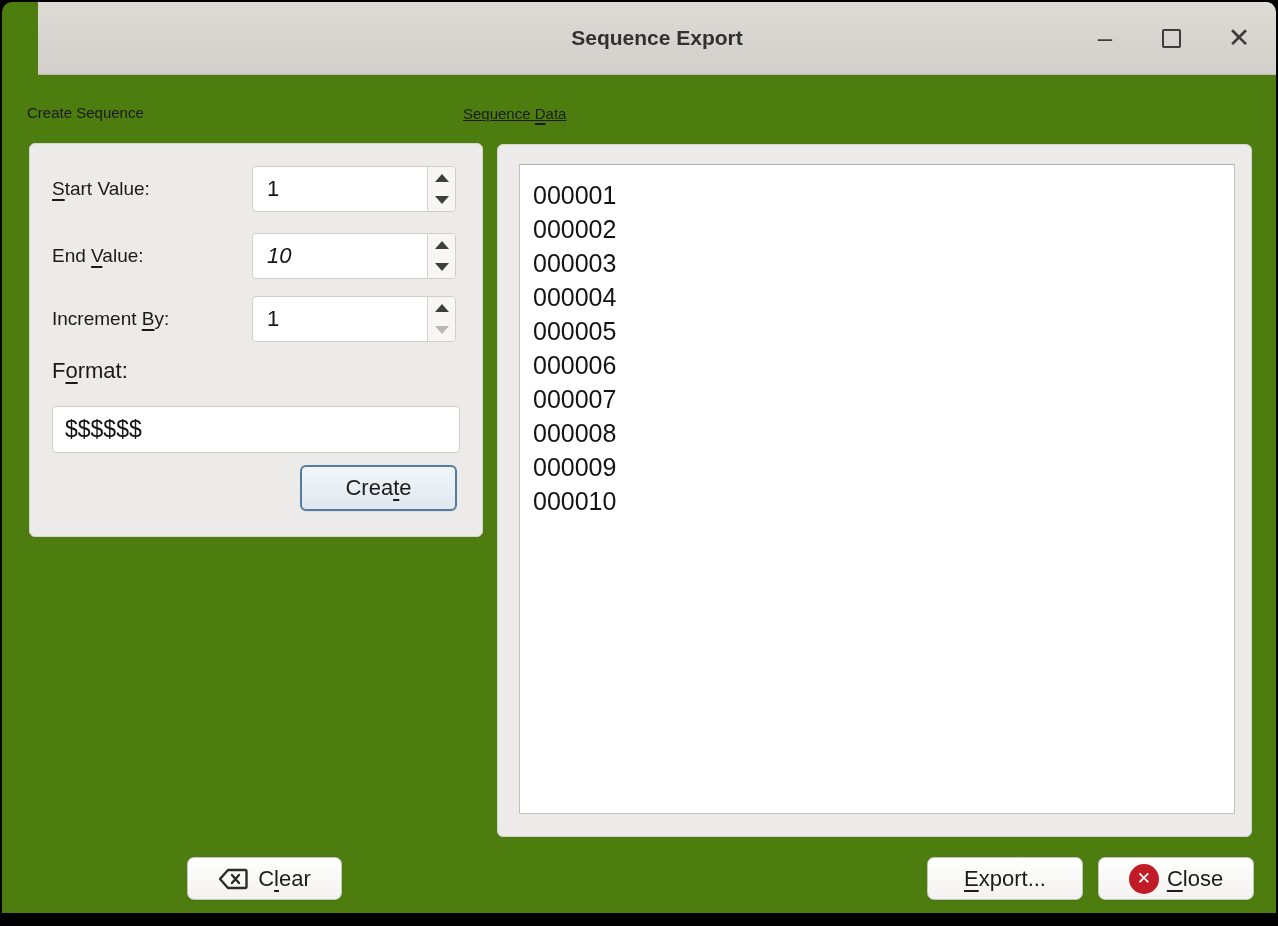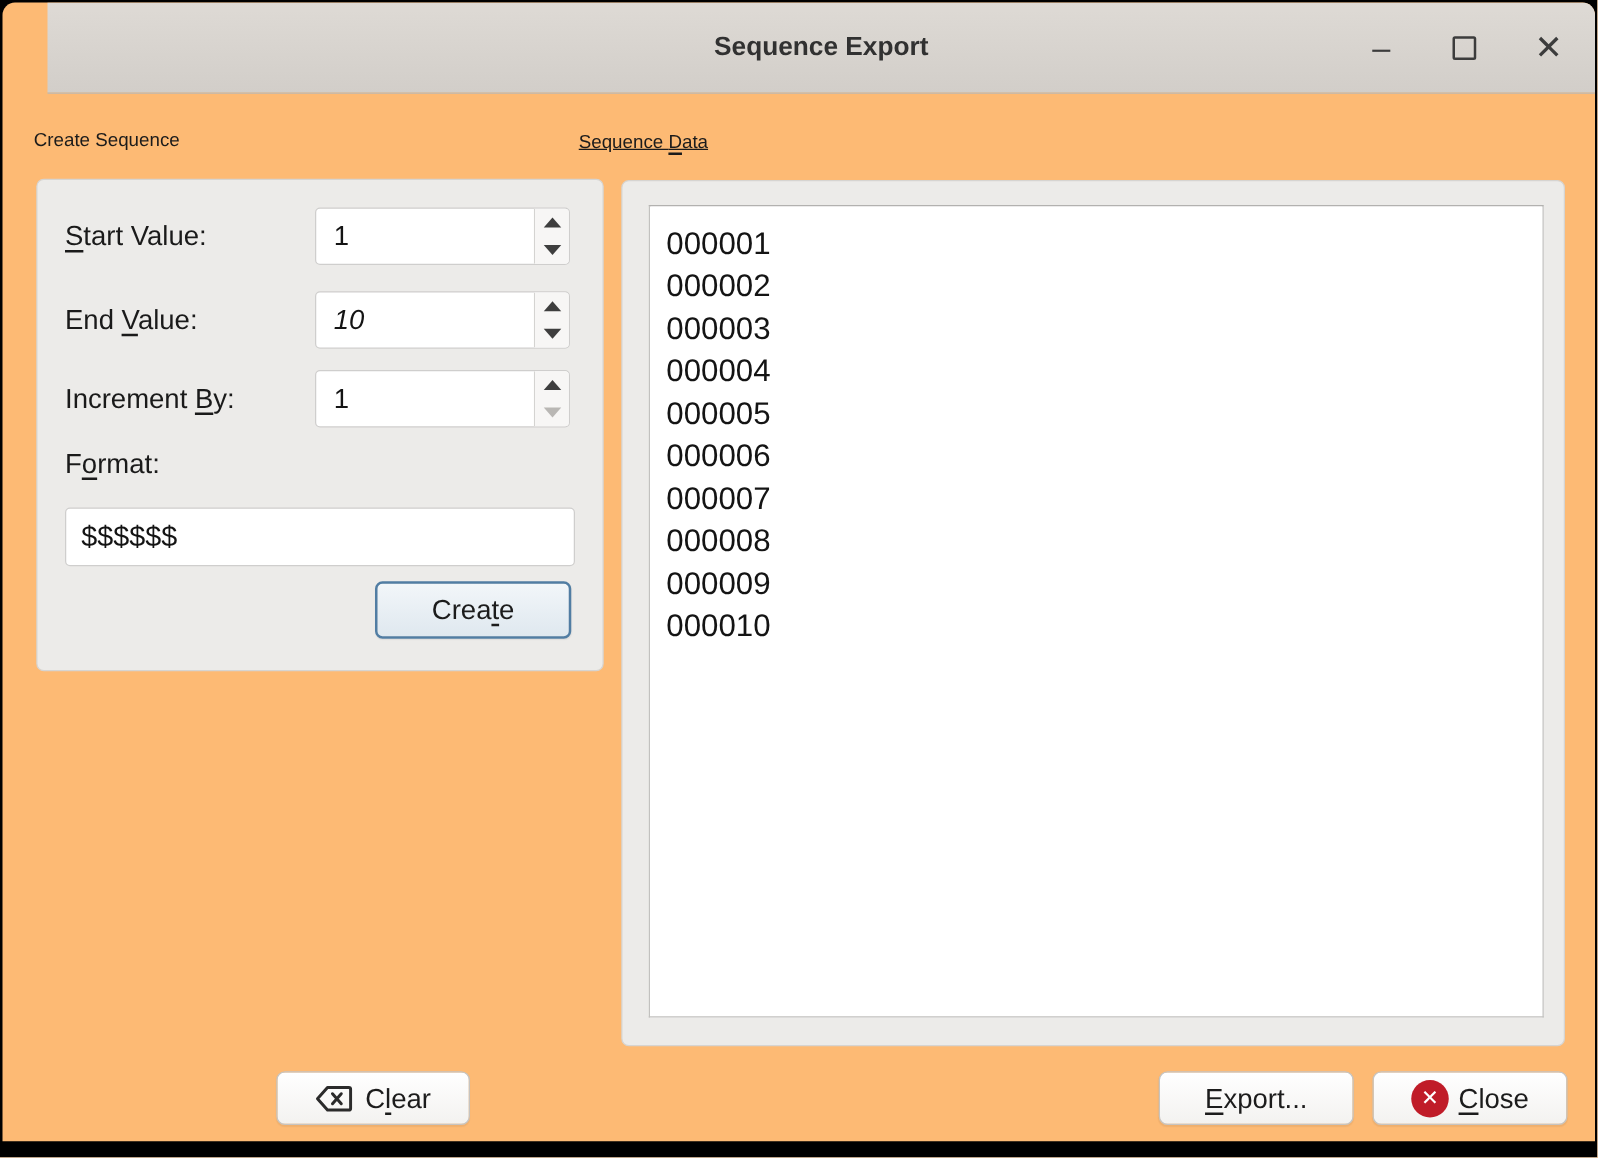--- a/index.html
+++ b/index.html
@@ -1,37 +1,37 @@
 <!DOCTYPE html>
 <html><head>
 <meta charset="utf-8">
 <style>
   html,body{margin:0;padding:0;}
   body{font-family:"Liberation Sans","DejaVu Sans",sans-serif;}
   .screen{position:relative;width:1278px;height:926px;background:#000;overflow:hidden;}
-  .window{position:absolute;left:2px;top:2px;right:2px;bottom:13px;background:#fdba74;
+  .window{position:absolute;left:2px;top:2px;right:2px;bottom:13px;background:#4d7c0f;
           border-radius:10px 10px 0 0;overflow:hidden;padding-left:36px;}
   
   .titlebar{position:relative;height:72px;background:linear-gradient(#dedad5,#d2cec9);
             border-bottom:1px solid #bdb9b3;}
   .title{position:absolute;left:0;right:0;top:0;height:72px;line-height:72px;text-align:center;
          font-size:21px;font-weight:700;color:#313131;}
   .winctl{position:absolute;top:0;height:72px;width:26px;display:flex;align-items:center;
           justify-content:center;color:#3c3c3c;cursor:default;}
   .win-min{right:158px;font-size:26px;font-weight:400;padding-bottom:8px;}
   .win-max{right:92px;}
   .win-max .sq{display:block;width:15px;height:15px;border:2px solid #3c3c3c;border-radius:2px;}
   .win-close{right:24px;font-size:27px;font-weight:400;}
   
   .heading{position:absolute;font-size:15px;color:#1b1b1b;}
   .mn{text-decoration:underline;text-underline-offset:4px;text-decoration-thickness:1.5px;}
   
   .groupbox{position:absolute;left:27px;top:141px;width:452px;height:392px;
             border:1px solid #d6d4d1;border-radius:6px;background:#ecebe9;}
-  .fld-label{position:absolute;left:22px;font-size:22px;color:#1a1a1a;height:46px;line-height:46px;white-space:nowrap;}
+  .fld-label{position:absolute;left:22px;font-size:19px;color:#1a1a1a;height:46px;line-height:46px;white-space:nowrap;}
   .spinbox{position:absolute;left:222px;width:204px;height:46px;background:#fff;
            border:1px solid #cfcecd;border-radius:4px;box-sizing:border-box;display:flex;}
   .spin-value{flex:1;font-size:22px;color:#141414;line-height:44px;padding-left:14px;}
   .spin-btns{width:27px;border-left:1px solid #d4d3d1;background:#f7f6f5;border-radius:0 3px 3px 0;
              display:flex;flex-direction:column;}
   .spin-btn{flex:1;display:flex;align-items:center;justify-content:center;cursor:default;}
   .tri-up{width:0;height:0;border-left:7px solid transparent;border-right:7px solid transparent;
           border-bottom:8px solid #3e3e3e;}
   .tri-down{width:0;height:0;border-left:7px solid transparent;border-right:7px solid transparent;
             border-top:8px solid #3e3e3e;}
@@ -47,21 +47,21 @@
               border:2px solid #517da3;background:linear-gradient(#f2f6f9,#dfe8ef);border-radius:6px;}
   
   .seq-frame{position:absolute;left:495px;top:142px;width:755px;height:693px;box-sizing:border-box;
              border:1px solid #d6d4d1;border-radius:6px;background:#ecebe9;}
   .seq-view{position:absolute;left:21px;top:19px;width:716px;height:650px;box-sizing:border-box;
             background:#fff;border:1px solid #c2c1bf;border-top-color:#b2b1af;overflow:hidden;
             padding:13px 0 0 13px;}
   .seq-line{font-size:25px;line-height:34px;color:#141414;}
   
   .btn-fromfile{position:absolute;left:24px;top:855px;width:163px;height:43px;}
-  .btn-clear{position:absolute;left:219px;top:855px;width:155px;height:43px;gap:10px;}
+  .btn-clear{position:absolute;left:185px;top:855px;width:155px;height:43px;gap:10px;}
   .btn-export{position:absolute;left:925px;top:855px;width:156px;height:43px;}
   .btn-close{position:absolute;left:1096px;top:855px;width:156px;height:43px;gap:8px;}
   .backspace-icon{display:block;}
   .close-badge{display:flex;align-items:center;justify-content:center;width:30px;height:30px;
                border-radius:50%;background:#c01c28;color:#fff;font-size:17px;font-weight:700;line-height:1;}
 </style>
 </head>
 <body>
 
 <div class="screen">

